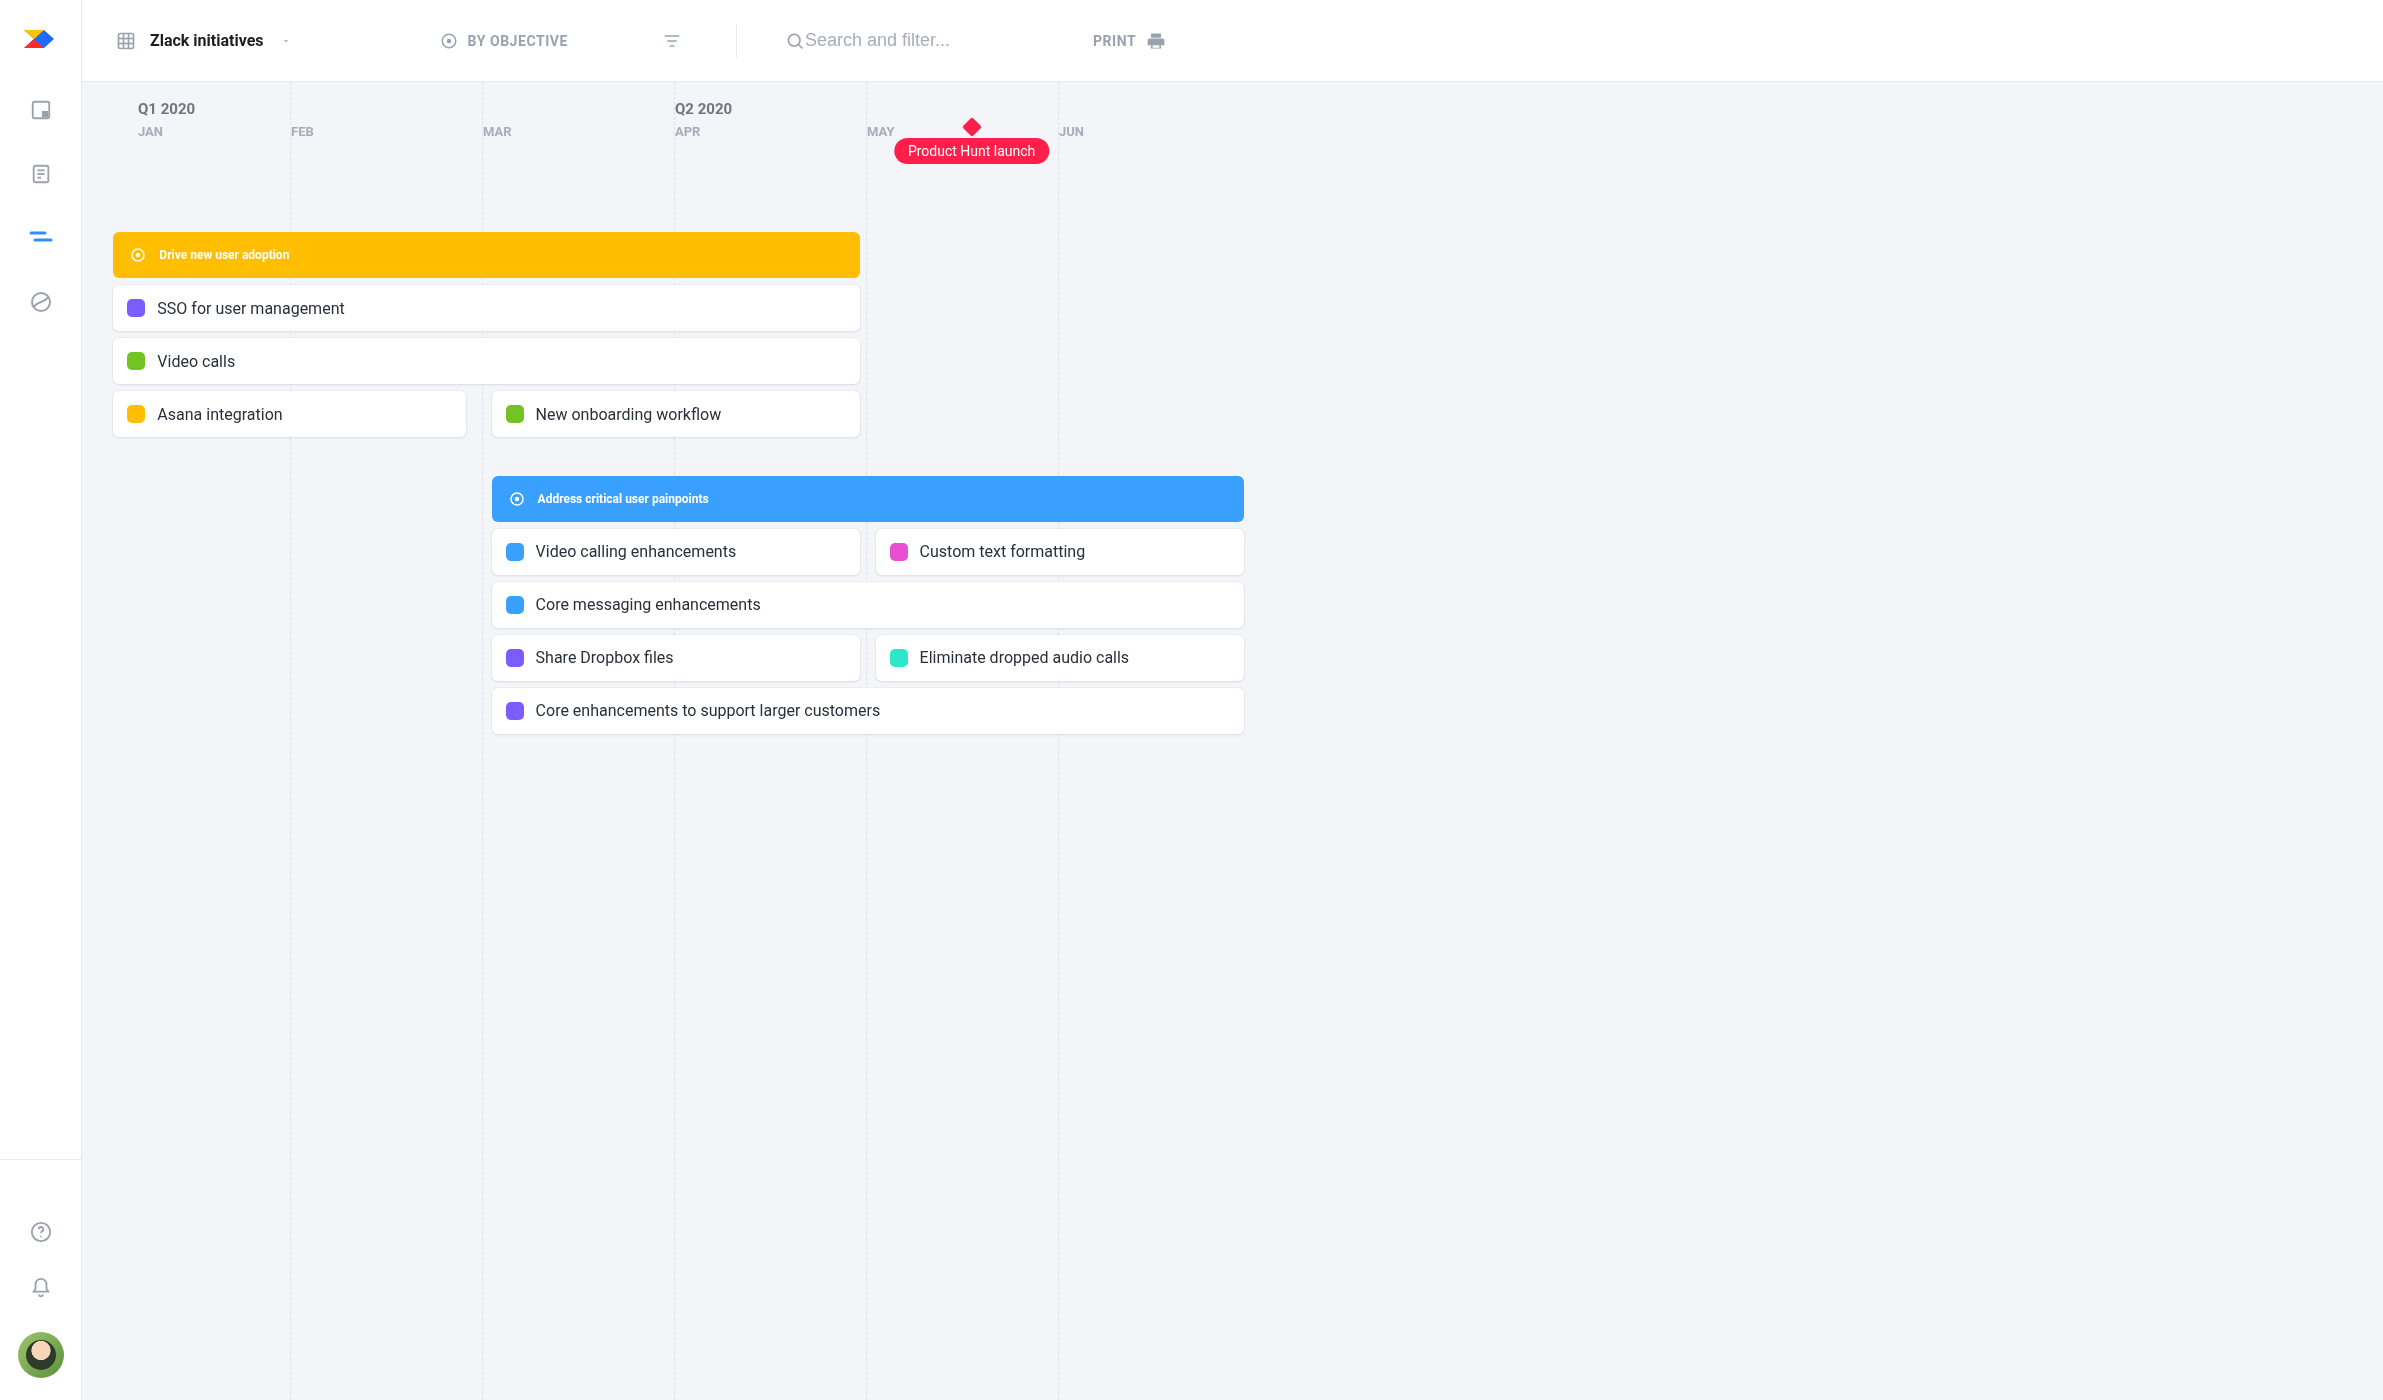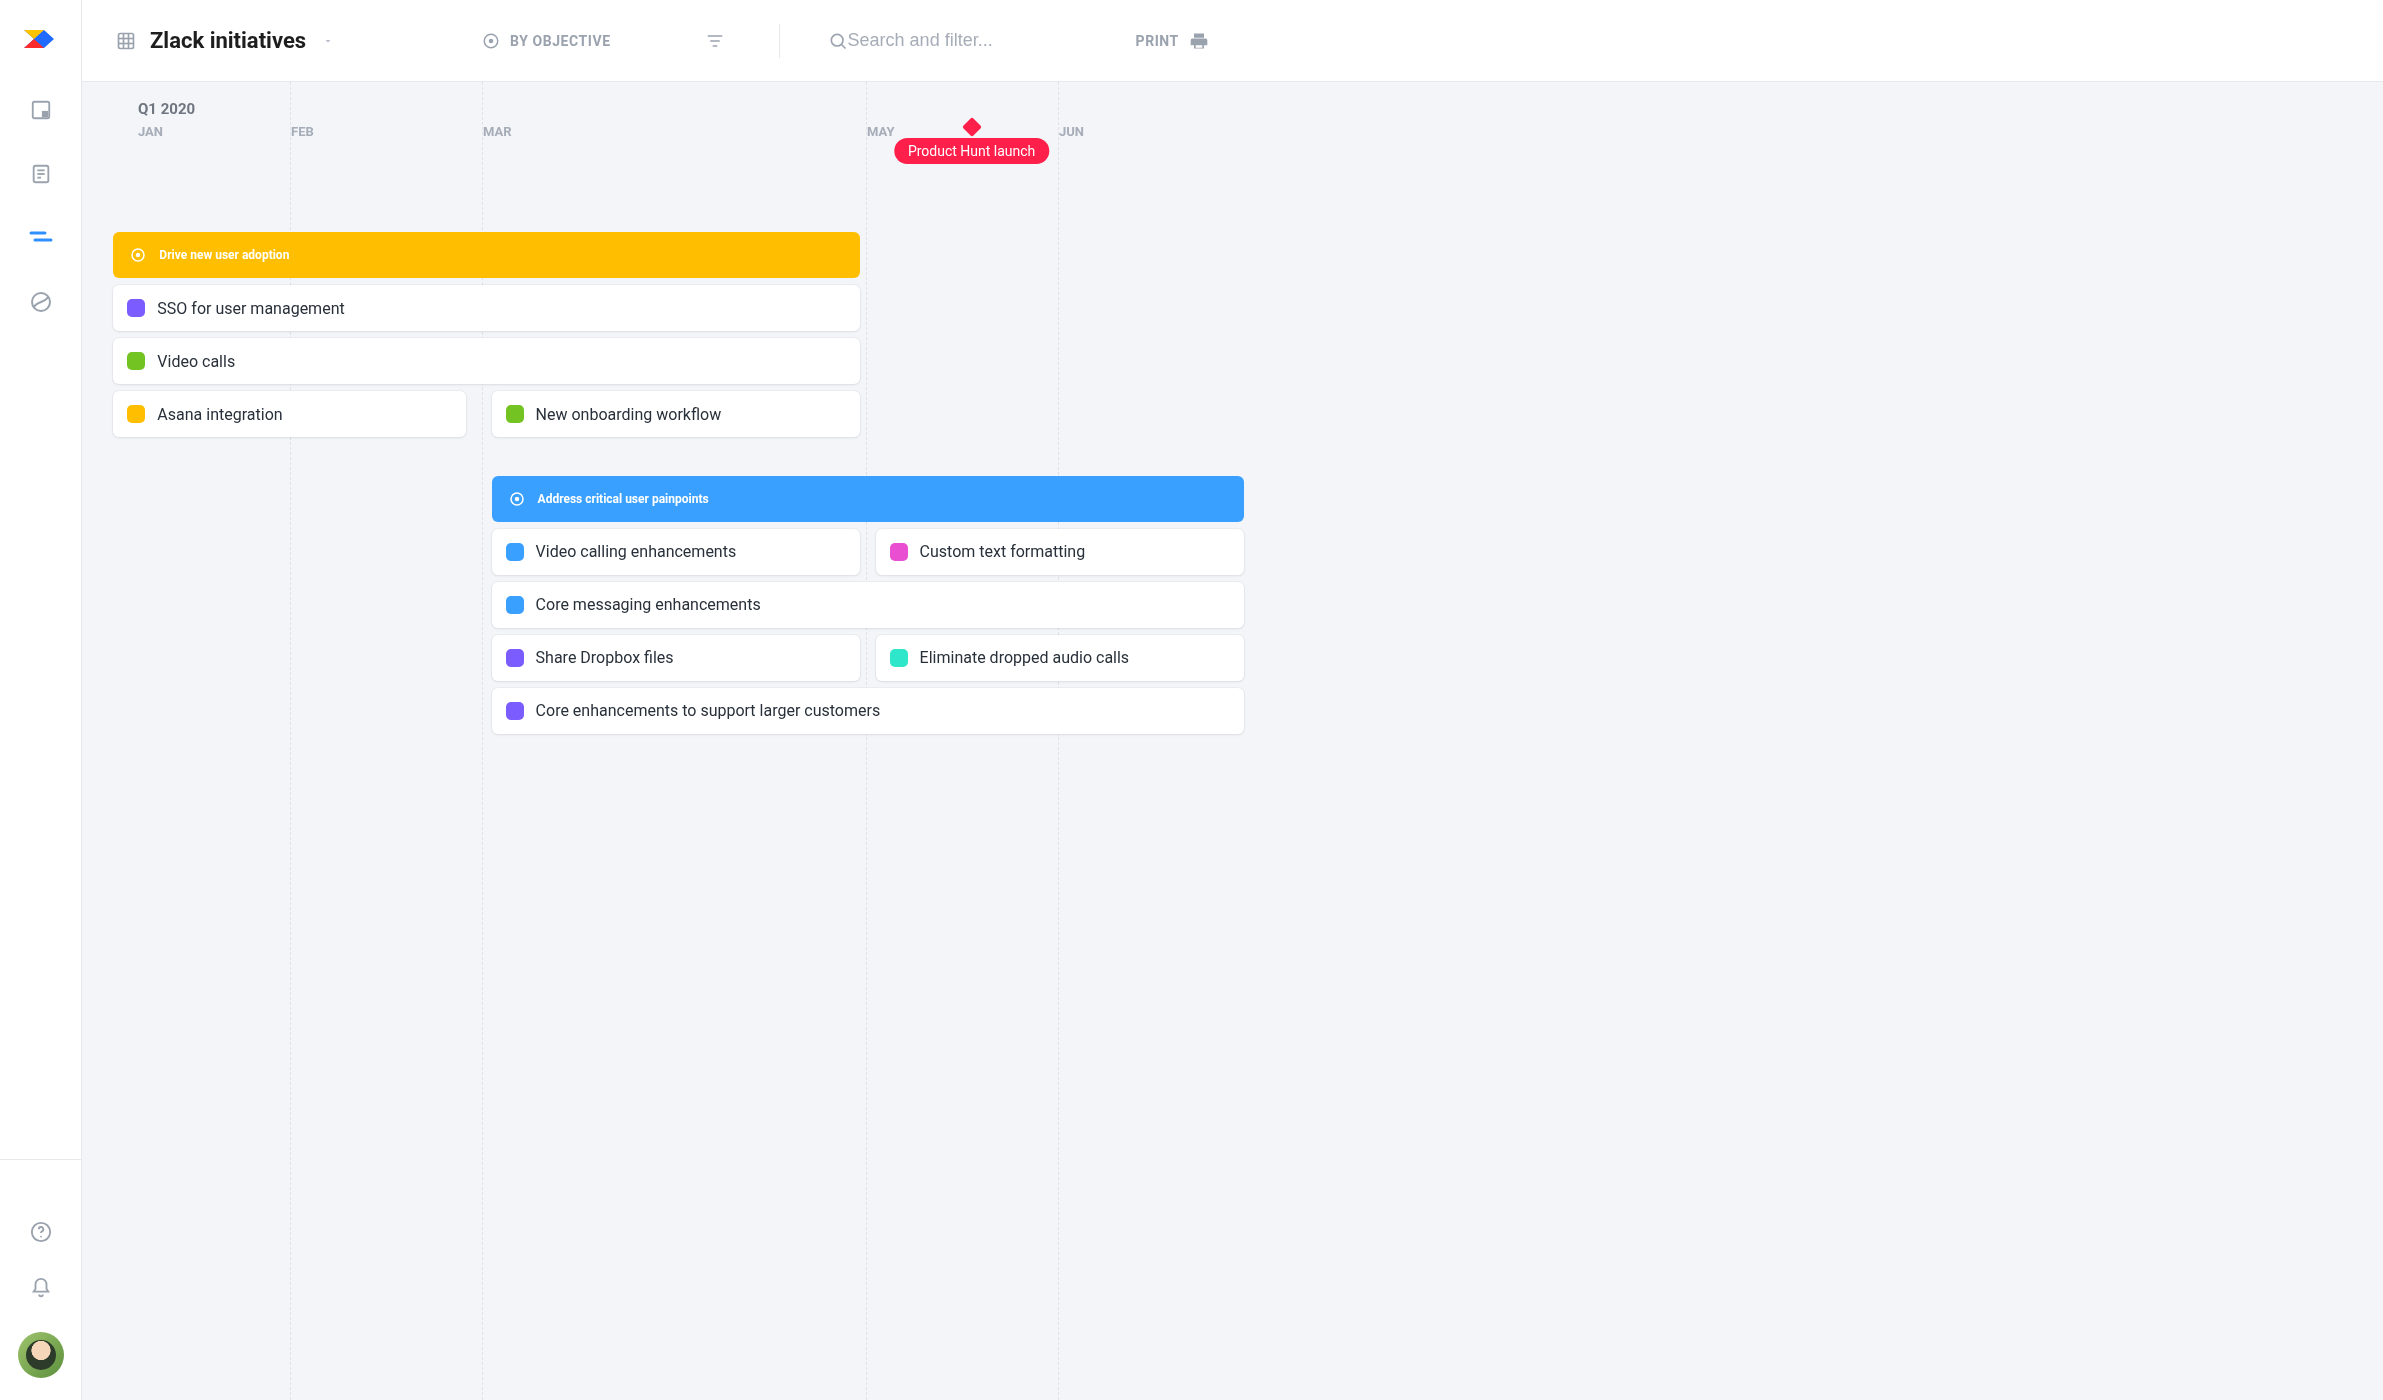--- a/index.html
+++ b/index.html
@@ -46,21 +46,21 @@
 .header {
   height: 82px;
   border-bottom: 1px solid #e6e8eb;
   display: flex; align-items: center;
   padding: 0 28px 0 34px;
   gap: 28px;
   background: #fff;
 }
 .hdr-left { display: flex; align-items: center; gap: 14px; }
 .grid-icon { color: #9aa2ae; }
-.page-title { font-size: 22px; font-weight: 700; color: #1e1e1e; }
+.page-title { font-size: 16px; font-weight: 700; color: #1e1e1e; }
 .chev { color: #b7bec8; margin-left: 2px; }
 .hdr-mid { display: flex; align-items: center; gap: 24px; margin-left: 120px; }
 .group-by { display: flex; align-items: center; gap: 10px; color: #9aa2ae; font-weight: 700; font-size: 14px; letter-spacing: .04em; cursor: pointer; }
 .filter-btn { color: #9aa2ae; margin-left: 70px; cursor: pointer; }
 .vdiv { width: 1px; height: 34px; background: #e6e8eb; margin-left: 30px; }
 .search { display: flex; align-items: center; color: #9aa2ae; margin-left: 24px; flex: 1; }
 .search input {
   border: none; outline: none; font-size: 18px; color: #6a727d; background: transparent; width: 260px;
 }
 .search input::placeholder { color: #a6adb8; }
@@ -244,20 +244,24 @@
             <div class="month-col" style="left: 8px; width: 192px; margin-left: 48px;">
               <div class="quarter-label">Q1 2020</div>
               <div class="month-label">JAN</div>
             </div>
             <div class="month-col" style="left: 400px; width: 192px;">
               <div class="month-label">MAR</div>
             </div>
             <div class="month-col" style="left: 208px; width: 192px;">
               <div class="month-label">FEB</div>
             </div>
+            <div class="month-col" style="left: 592px; width: 192px;">
+              <div class="quarter-label">Q2 2020</div>
+              <div class="month-label">APR</div>
+            </div>
             <div class="month-col" style="left: 784px; width: 192px;">
               <div class="month-label">MAY</div>
             </div>
             <div class="month-col" style="left: 976px; width: 192px;">
               <div class="month-label">JUN</div>
             </div>
           </div>
         <div id="milestone">
             <div class="milestone-marker" style="left: 889.6px;"></div>
             <div class="milestone-pill" style="left: 889.6px;">Product Hunt launch</div>

